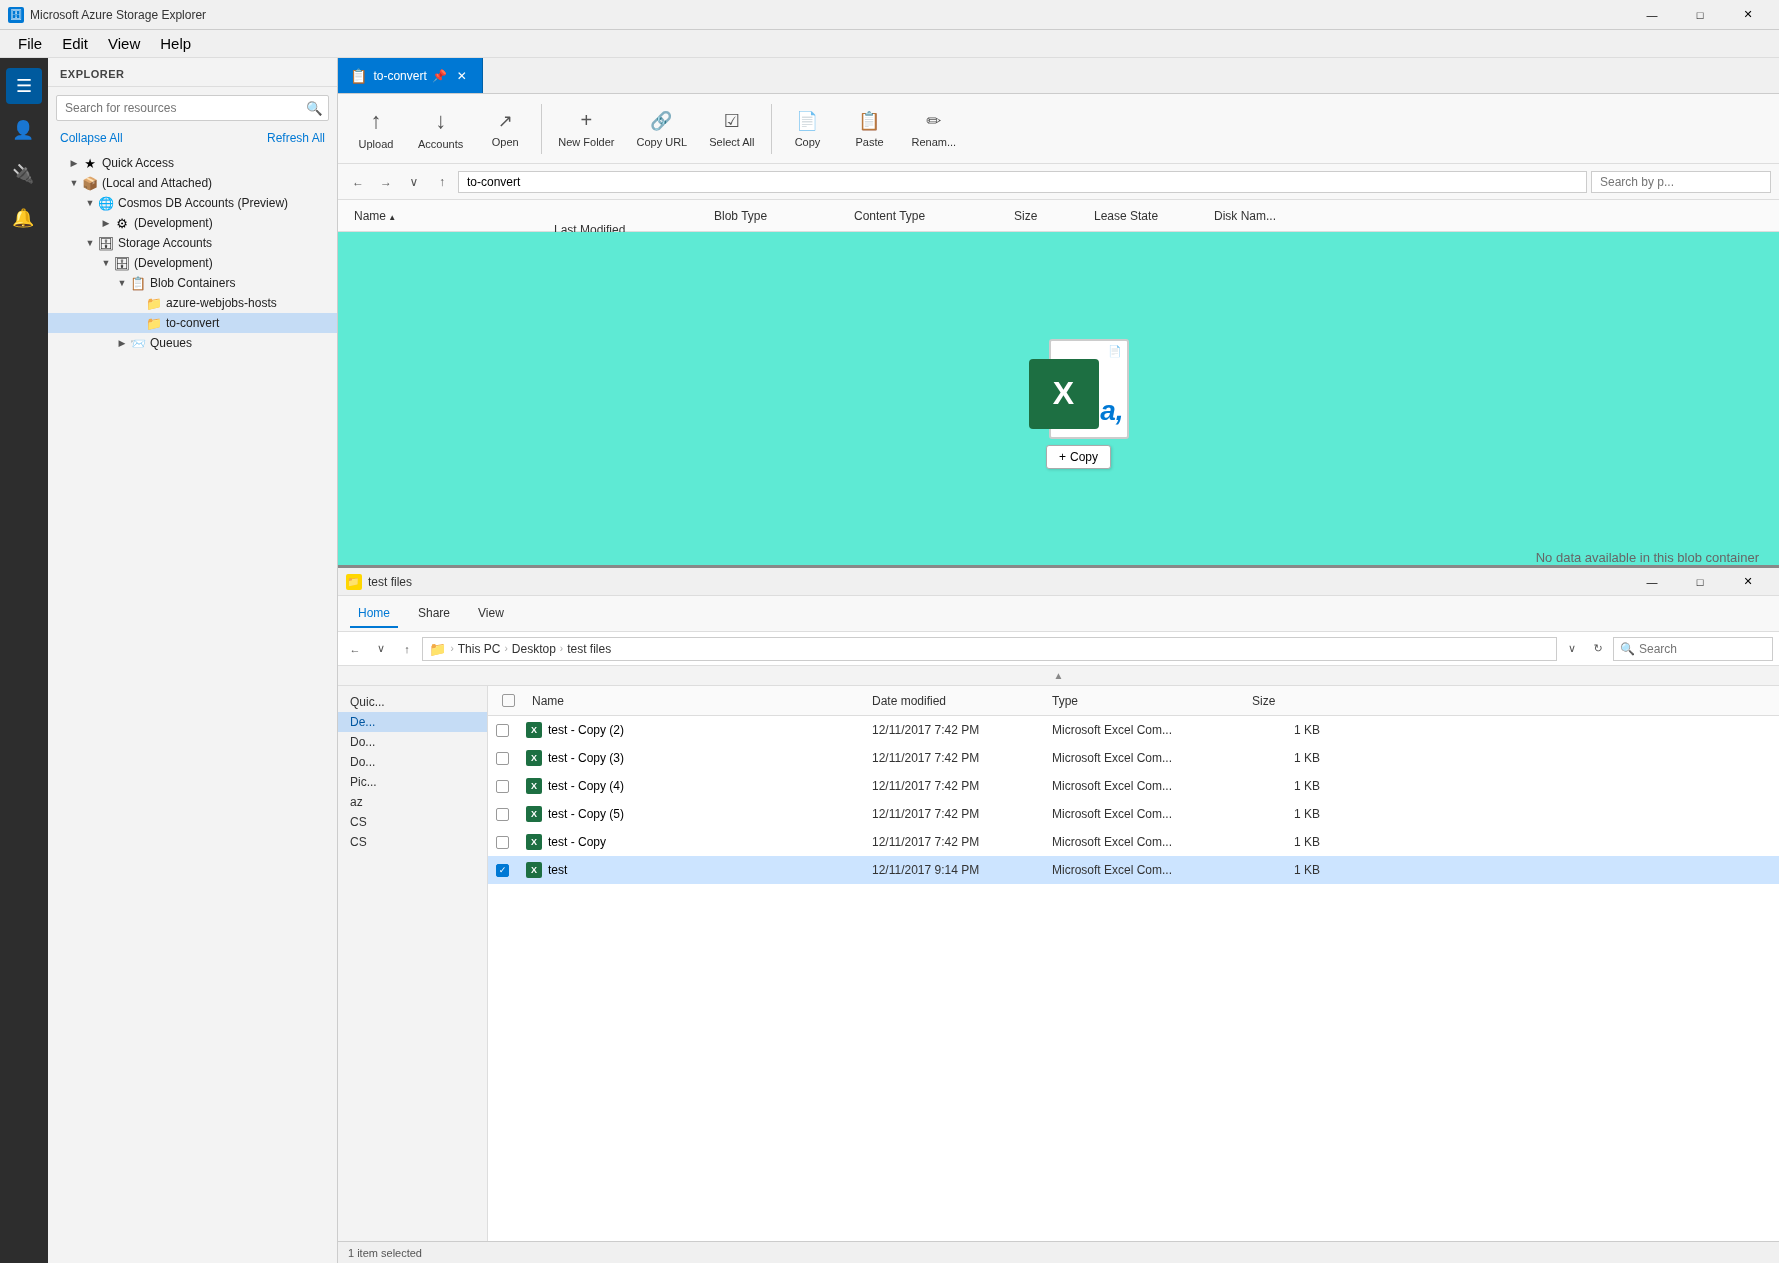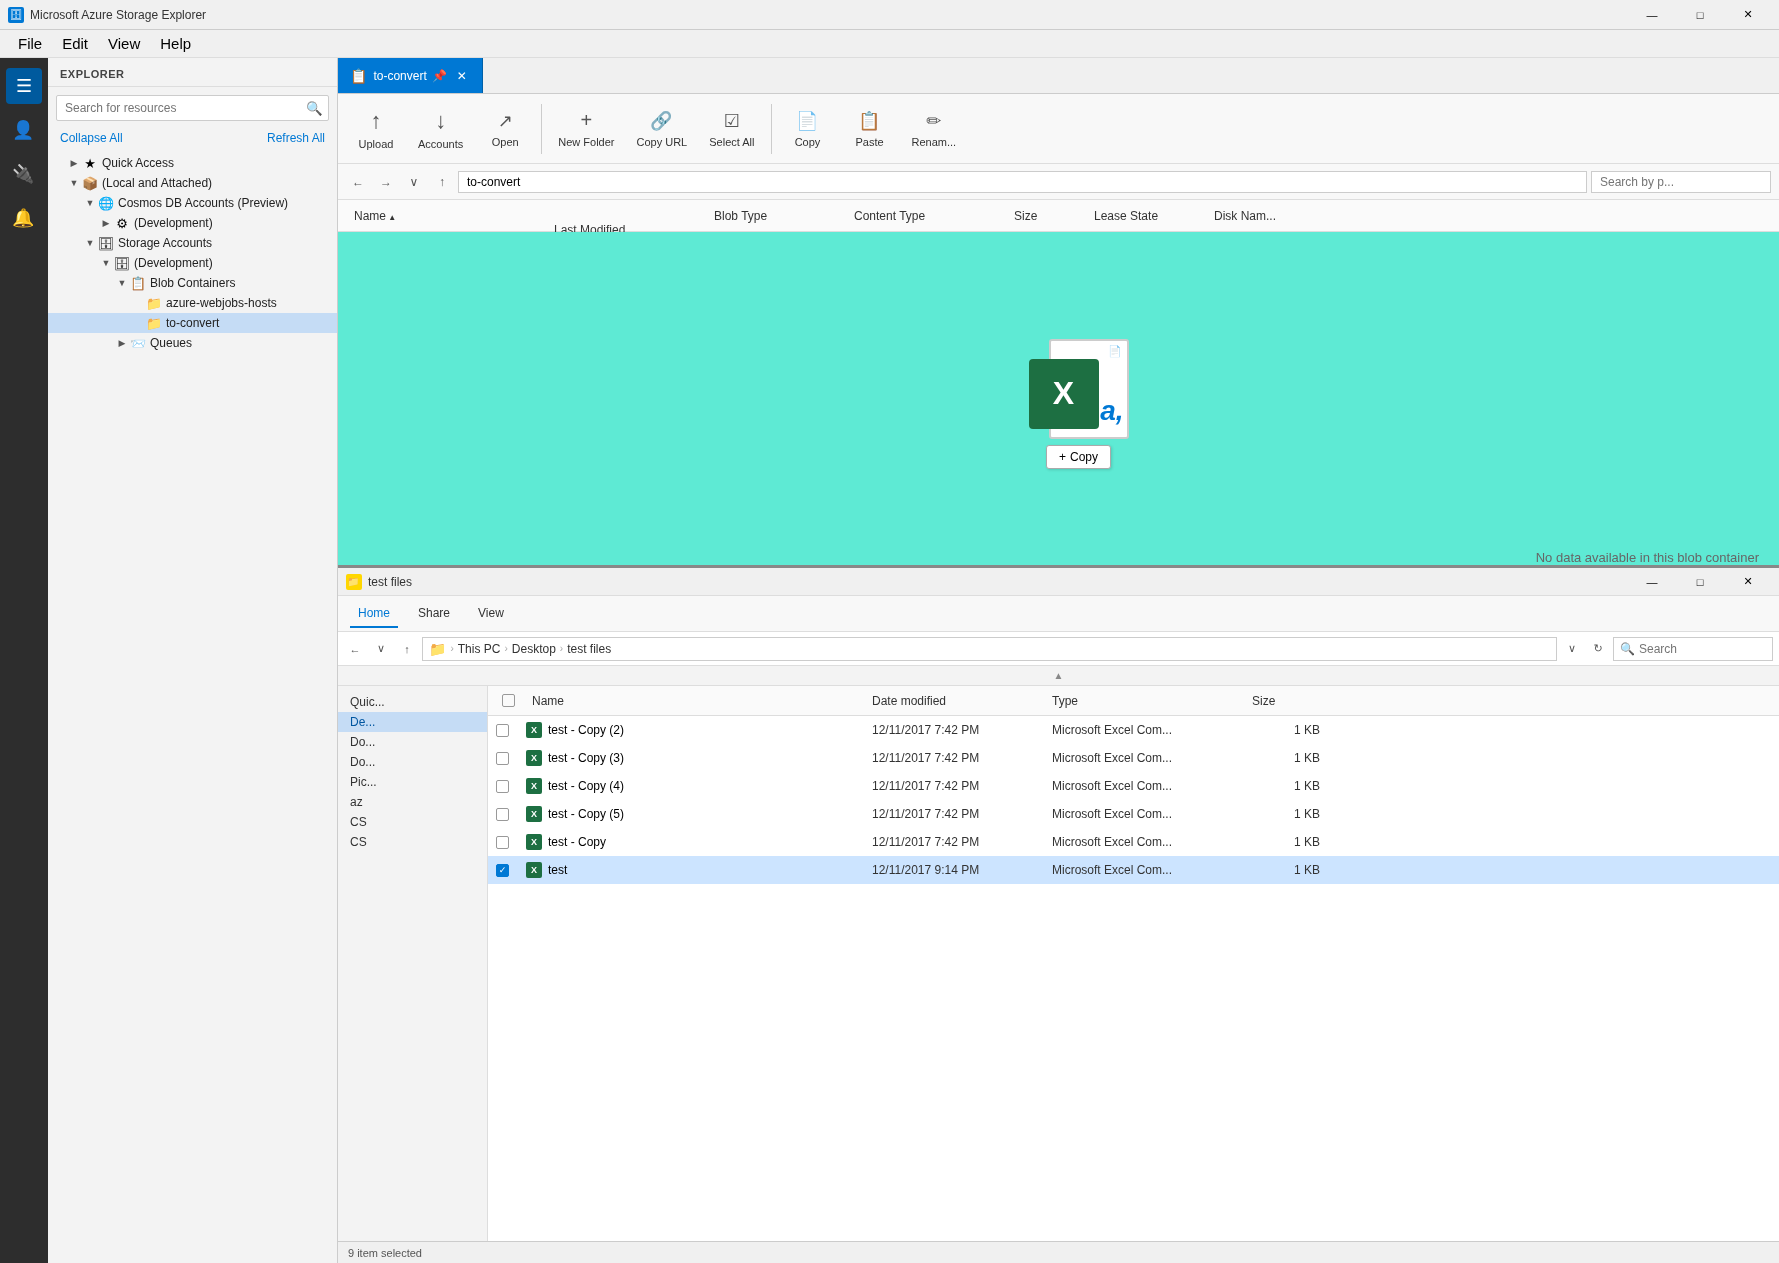--- a/index.html
+++ b/index.html
@@ -500,19 +500,19 @@
               <span class="file-cell file-cell-date">12/11/2017 9:14 PM</span>
               <span class="file-cell file-cell-type">Microsoft Excel Com...</span>
               <span class="file-cell file-cell-size">1 KB</span>
             </div>
           </div>
         </div>
 
       </div>
 
       <div class="status-bar">
-        <span>9 item selected</span>
+        <span>1 item selected</span>
       </div>
 
     </div>
 
   </div>
 </div>
 
 </body></html>

